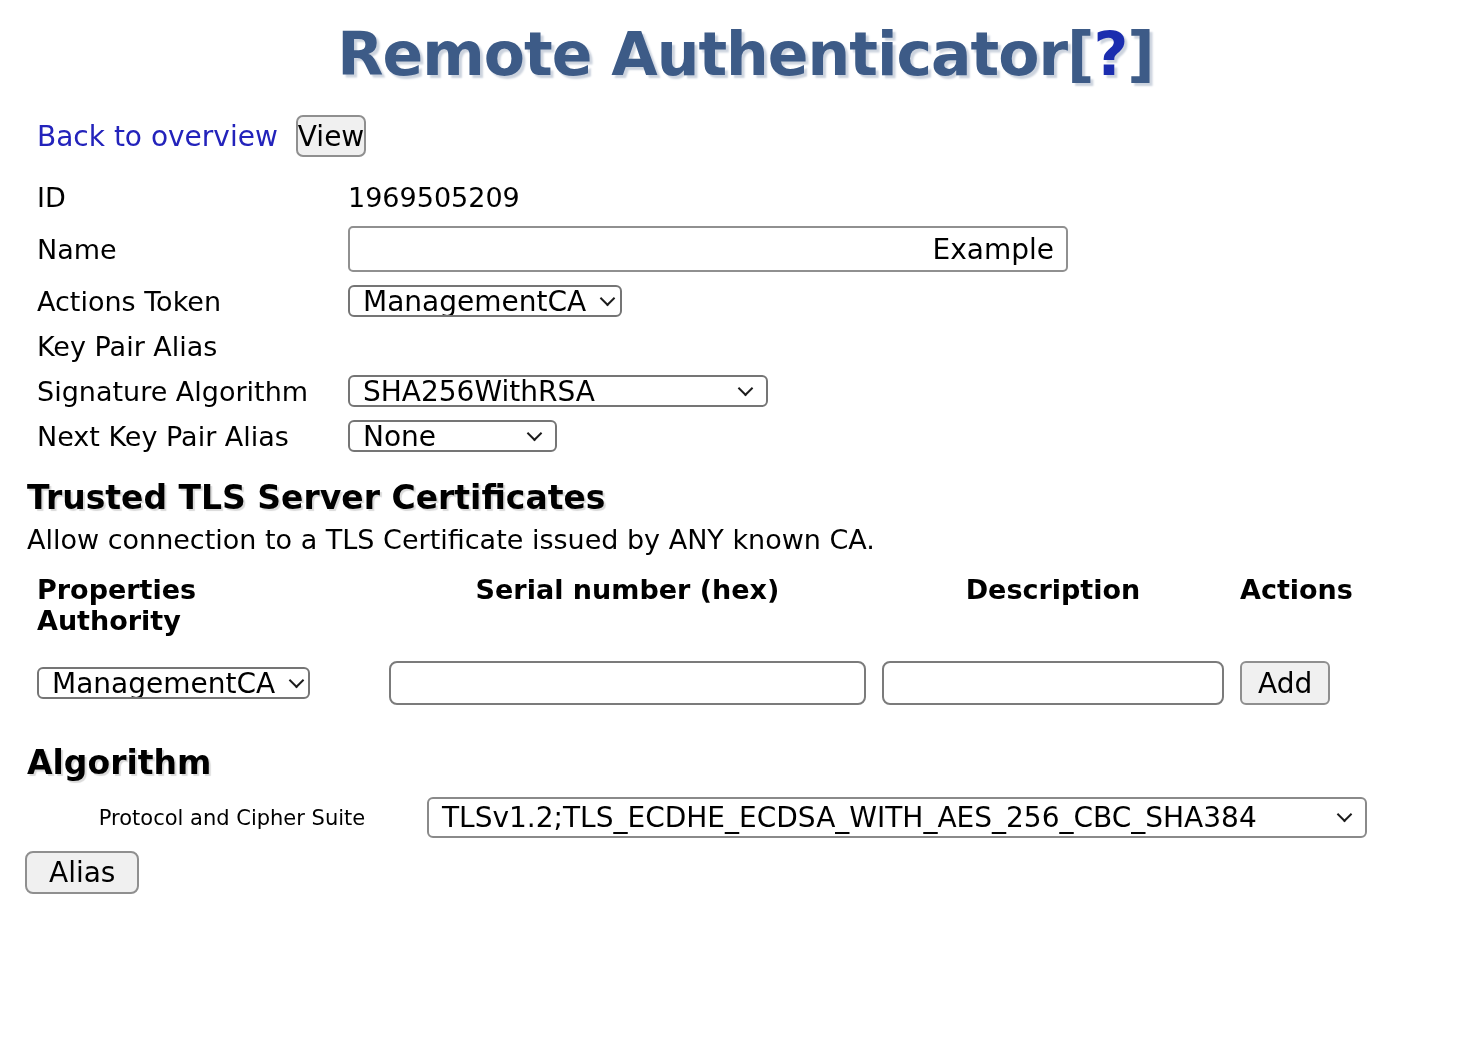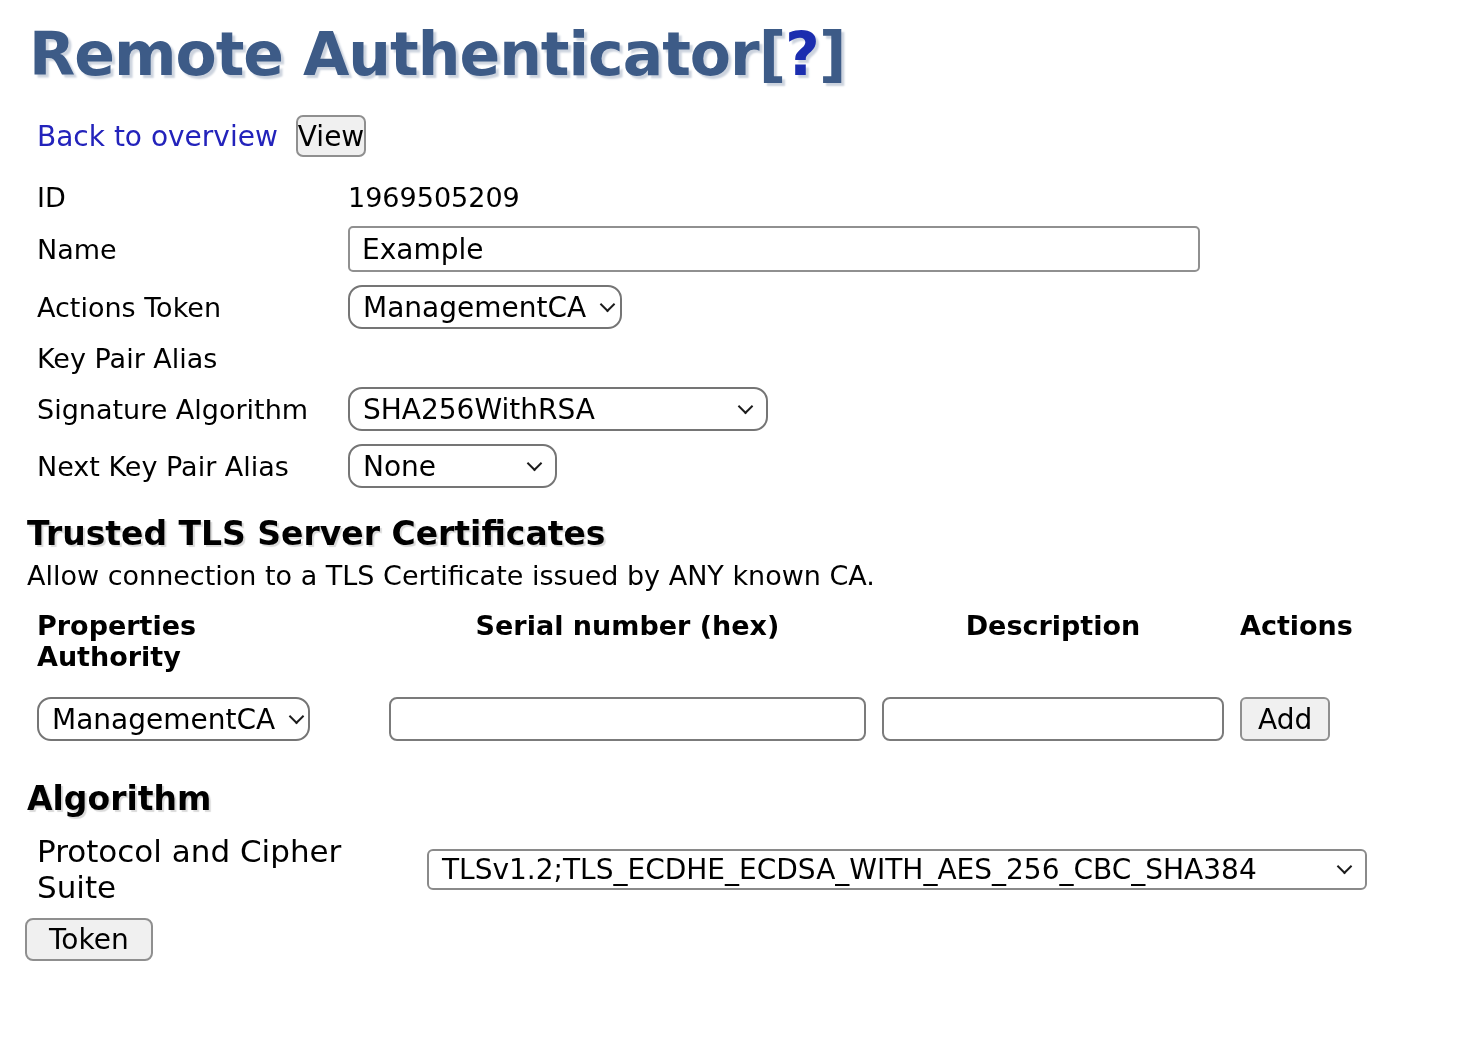--- a/index.html
+++ b/index.html
@@ -17,20 +17,21 @@
   
   .page-title {
     margin: 0 0 0 2px;
     font-size: 60px;
     line-height: 1.15;
     font-weight: bold;
     color: #3d5b87;
     letter-spacing: -1px;
     text-shadow: 3px 3px 2px #ccd3de;
     white-space: nowrap;
+    text-align: center;
   }
   .page-title .help-mark { color: #1b2daf; }
 
   
   .nav-row {
     display: flex;
     align-items: center;
     gap: 18px;
     margin: 26px 0 0 10px;
   }
@@ -74,27 +75,27 @@
     height: 46px;
     border: 2px solid #909090;
     border-radius: 5px;
     font-family: inherit;
     font-size: 28px;
     padding: 0 12px;
     color: #000;
     background: #fff;
     outline: none;
   }
-  .w-name { width: 852px; }
+  .w-name { width: 720px; text-align: right; }
 
   .select {
-    height: 44px;
+    height: 32px;
     background: #fff;
     border: 2px solid #757575;
-    border-radius: 14px;
+    border-radius: 6px;
     display: inline-flex;
     align-items: center;
     justify-content: space-between;
     padding: 0 13px;
     font-size: 28px;
     cursor: pointer;
     white-space: nowrap;
     overflow: hidden;
   }
   .chev {
@@ -149,21 +150,21 @@
   }
   .add-btn { height: 44px; border-radius: 6px; padding: 0 16px; }
 
   
   .props-heading { margin-top: 38px; }
   .prop-row {
     display: flex;
     align-items: center;
     margin: 15px 0 0 10px;
   }
-  .prop-row .lbl { width: 390px; flex-shrink: 0; font-size: 31px; }
+  .prop-row .lbl { width: 390px; flex-shrink: 0; font-size: 21px; text-align: center; }
   .save-btn {
     margin: 13px 0 0 -2px;
     height: 43px;
     border-radius: 8px;
     padding: 0 22px;
   }
 </style>
 </head>
 <body>
 
@@ -249,16 +250,16 @@
 <h2 class="section-heading props-heading">Algorithm</h2>
 
 <div class="prop-row">
   <div class="lbl">Protocol and Cipher Suite</div>
   <div class="select w-protocol">
     <span>TLSv1.2;TLS_ECDHE_ECDSA_WITH_AES_256_CBC_SHA384</span>
     <span class="chev"></span>
   </div>
 </div>
 
-<button class="btn save-btn">Token</button>
+<button class="btn save-btn">Alias</button>
 
 
 
 
 </body></html>

